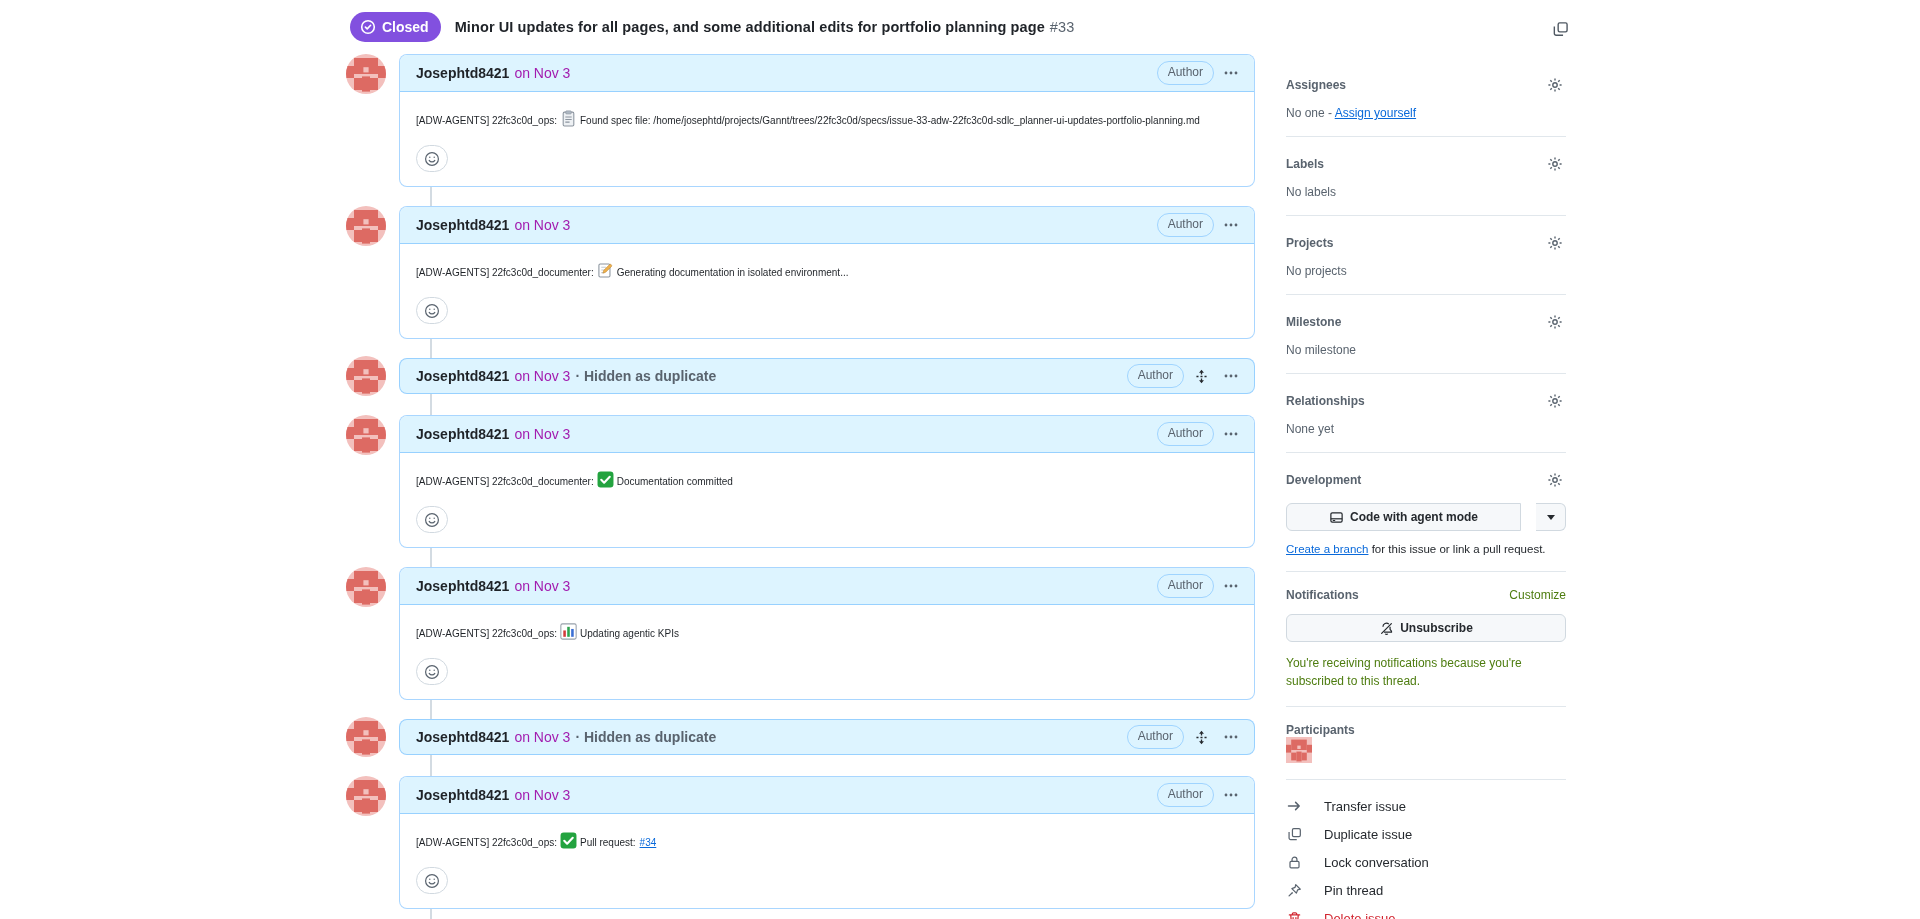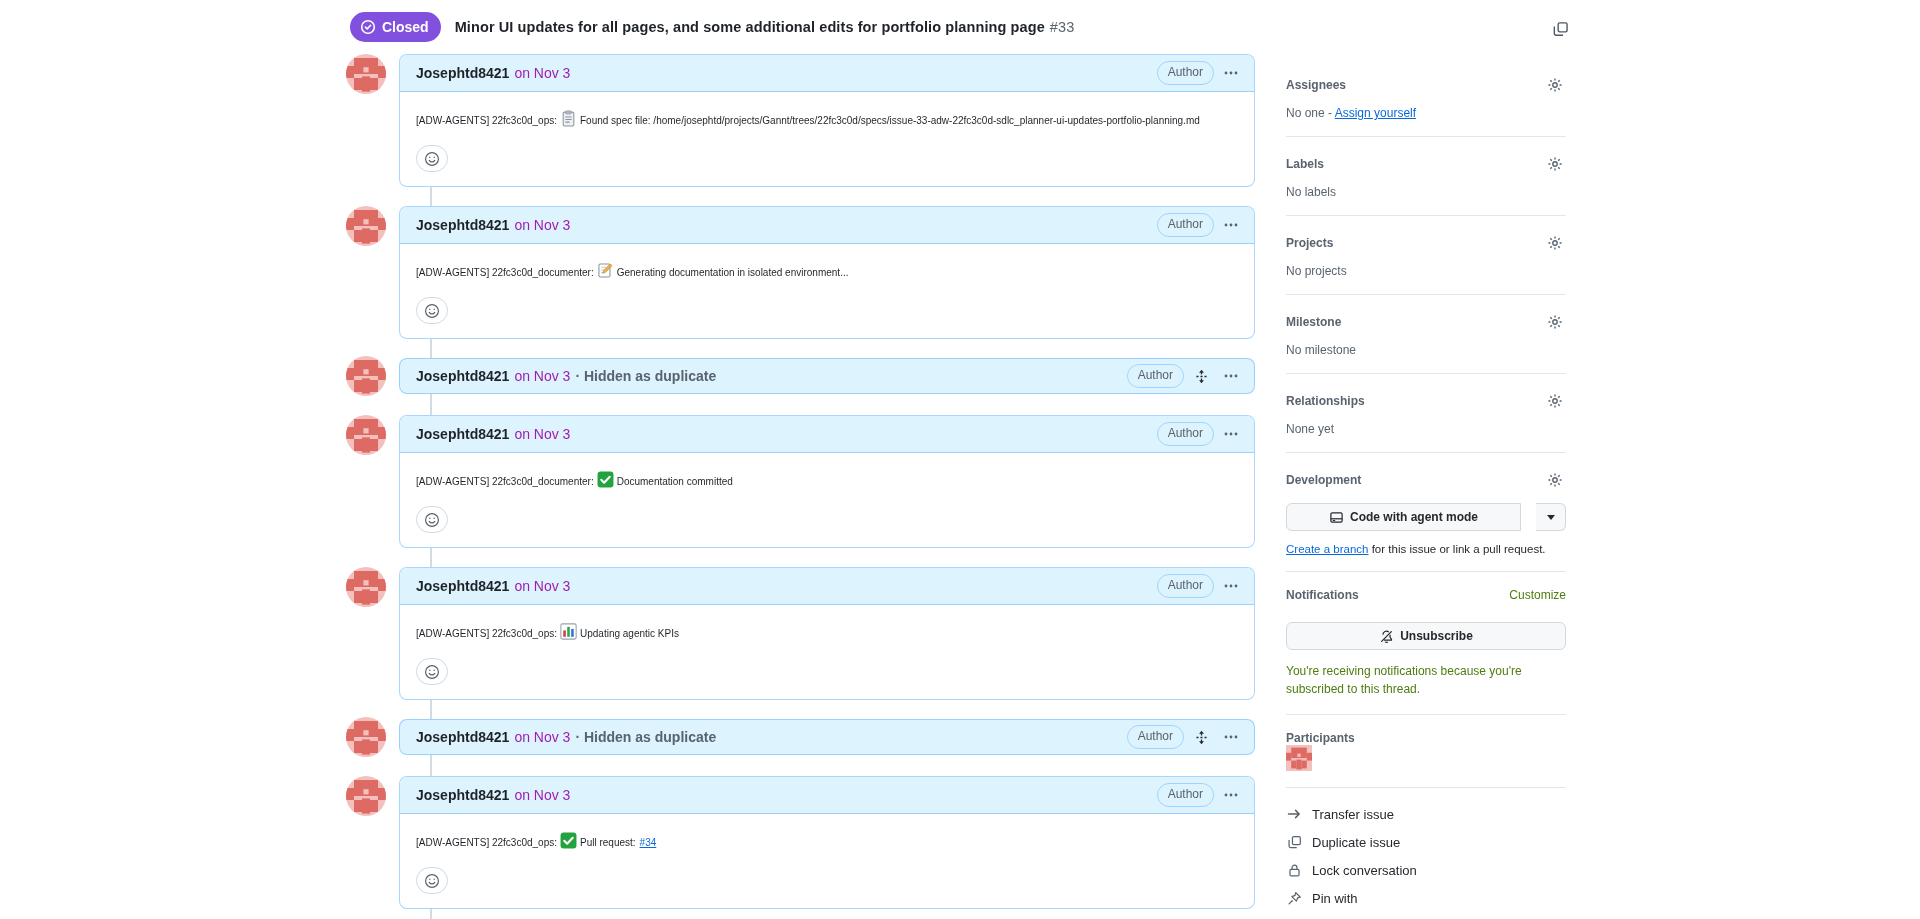--- a/index.html
+++ b/index.html
@@ -69,27 +69,27 @@
   .btn { height:28px; width:100%; border:1px solid #d1d9e0; border-radius:6px;
     background:#f6f8fa; font-size:12px; font-weight:700; color:#25292e;
     display:flex; align-items:center; justify-content:center; gap:6px; }
   .split-btn { display:flex; margin-top:12px;gap:15px; }
   .split-btn .main-part { flex:1; border-radius:6px 0 0 6px; }
   .split-btn .caret-part { width:30px; border-radius:0 6px 6px 0; border-left:none; }
   .caret { width:0; height:0; border-left:4px solid transparent; border-right:4px solid transparent;
     border-top:5px solid #25292e; }
   .branch-line { margin-top:12px; font-size:11.5px; white-space:nowrap; color:#25292e; }
   .customize-link { font-size:12px; color:#4d7c0f; }
-  .unsub-btn { margin:20px 0 12px; }
+  .unsub-btn { margin:12px 0 12px; }
   .sb-note { color:#4d7c0f; line-height:18px; width:262px; }
   .participant-avatar { width:26px; height:26px; border-radius:50%; overflow:hidden;
     margin-top:11px; }
   .participant-avatar svg { display:block; }
   .actions { padding-top:12px; }
-  .action-row { display:flex; align-items:center; gap:10px; height:28px; font-size:13px;
+  .action-row { display:flex; align-items:center; gap:22px; height:28px; font-size:13px;
     color:#25292e; cursor:pointer; }
   .action-row.danger { color:#d1242f; }
   .a-icon { width:16px; height:16px; display:flex; align-items:center; justify-content:center; }
 </style>
 </head>
 <body>
 
 <div class="page">
 
   <div class="page-header">
@@ -637,21 +637,21 @@
             </span>
           <span>Lock conversation</span>
         </div>
         <div class="action-row">
           <span class="a-icon">
               <svg width="15" height="15" viewBox="0 0 16 16" fill="none" stroke="#59636e" stroke-width="1.3" stroke-linejoin="round">
                 <path d="M9.3 1.8l4.9 4.9-2.9.7-1.3 3.4-4.8-4.8 3.4-1.3z"></path>
                 <path d="M5.6 10.4 2.2 13.8" stroke-linecap="round"></path>
               </svg>
             </span>
-          <span>Pin with</span>
+          <span>Pin thread</span>
         </div>
         <div class="action-row danger">
           <span class="a-icon">
               <svg width="15" height="15" viewBox="0 0 16 16" fill="none" stroke="#d1242f" stroke-width="1.3" stroke-linecap="round">
                 <path d="M2.5 4.2h11M5.7 4.2V3a1.1 1.1 0 0 1 1.1-1.1h2.4A1.1 1.1 0 0 1 10.3 3v1.2M4 4.2l.7 8.7a1.4 1.4 0 0 0 1.4 1.3h3.8a1.4 1.4 0 0 0 1.4-1.3l.7-8.7"></path>
                 <path d="M6.5 7v4.3M9.5 7v4.3"></path>
               </svg>
             </span>
           <span>Delete issue</span>
         </div>

